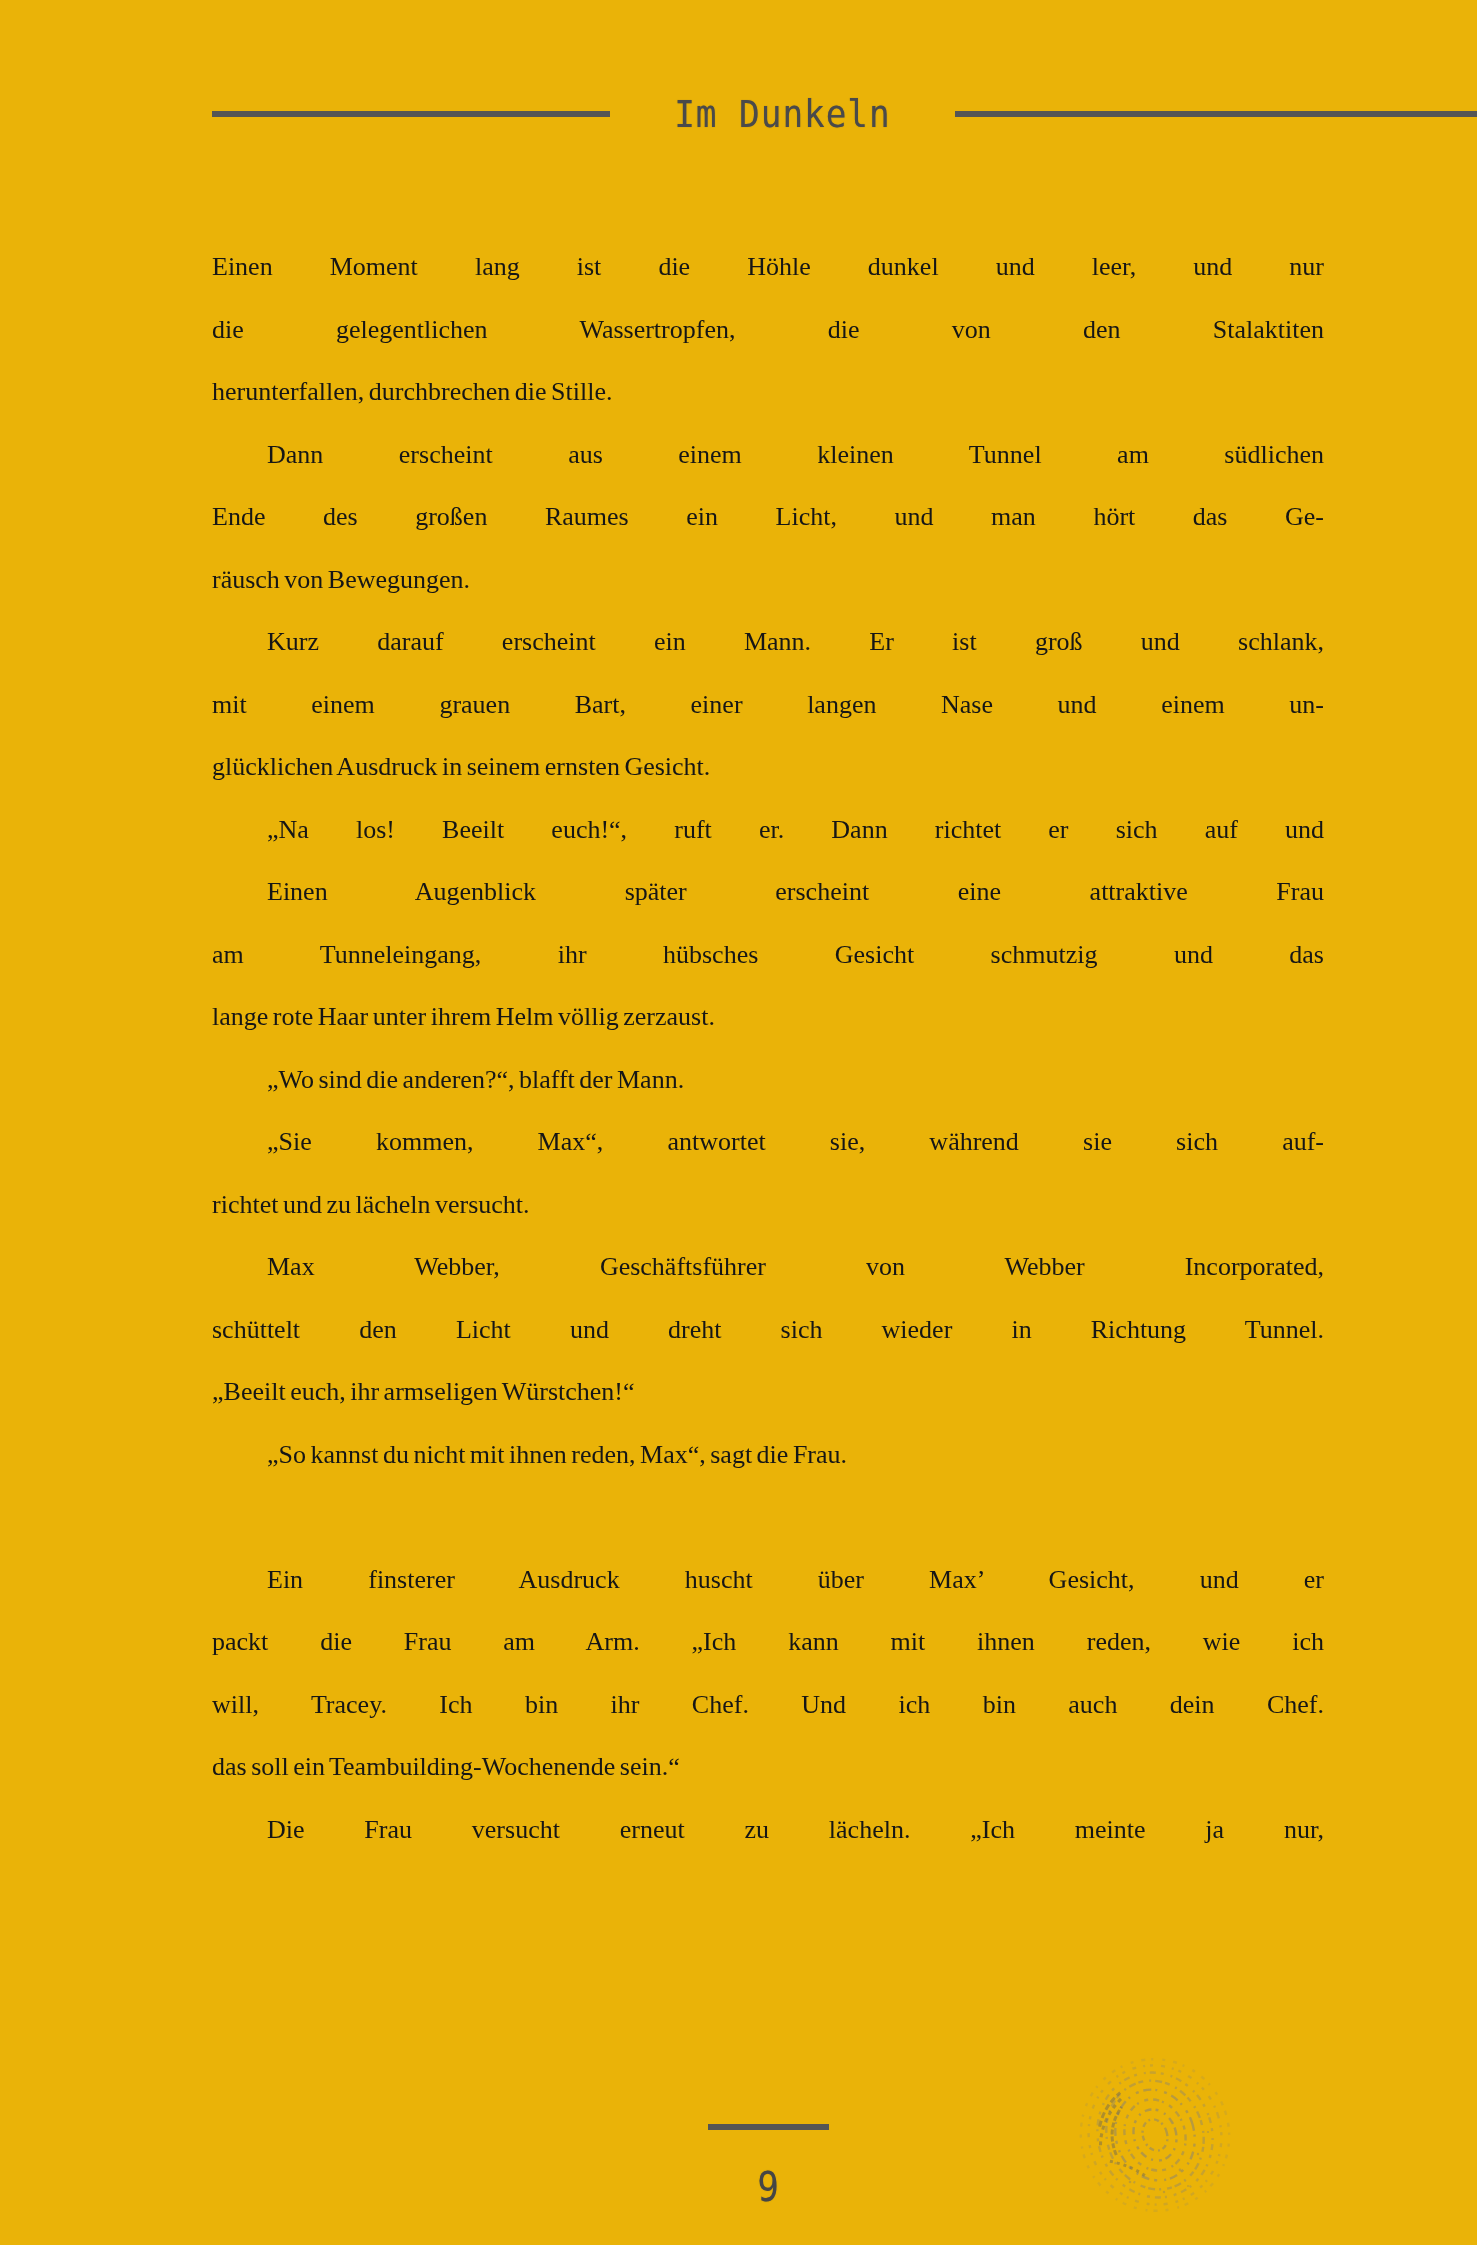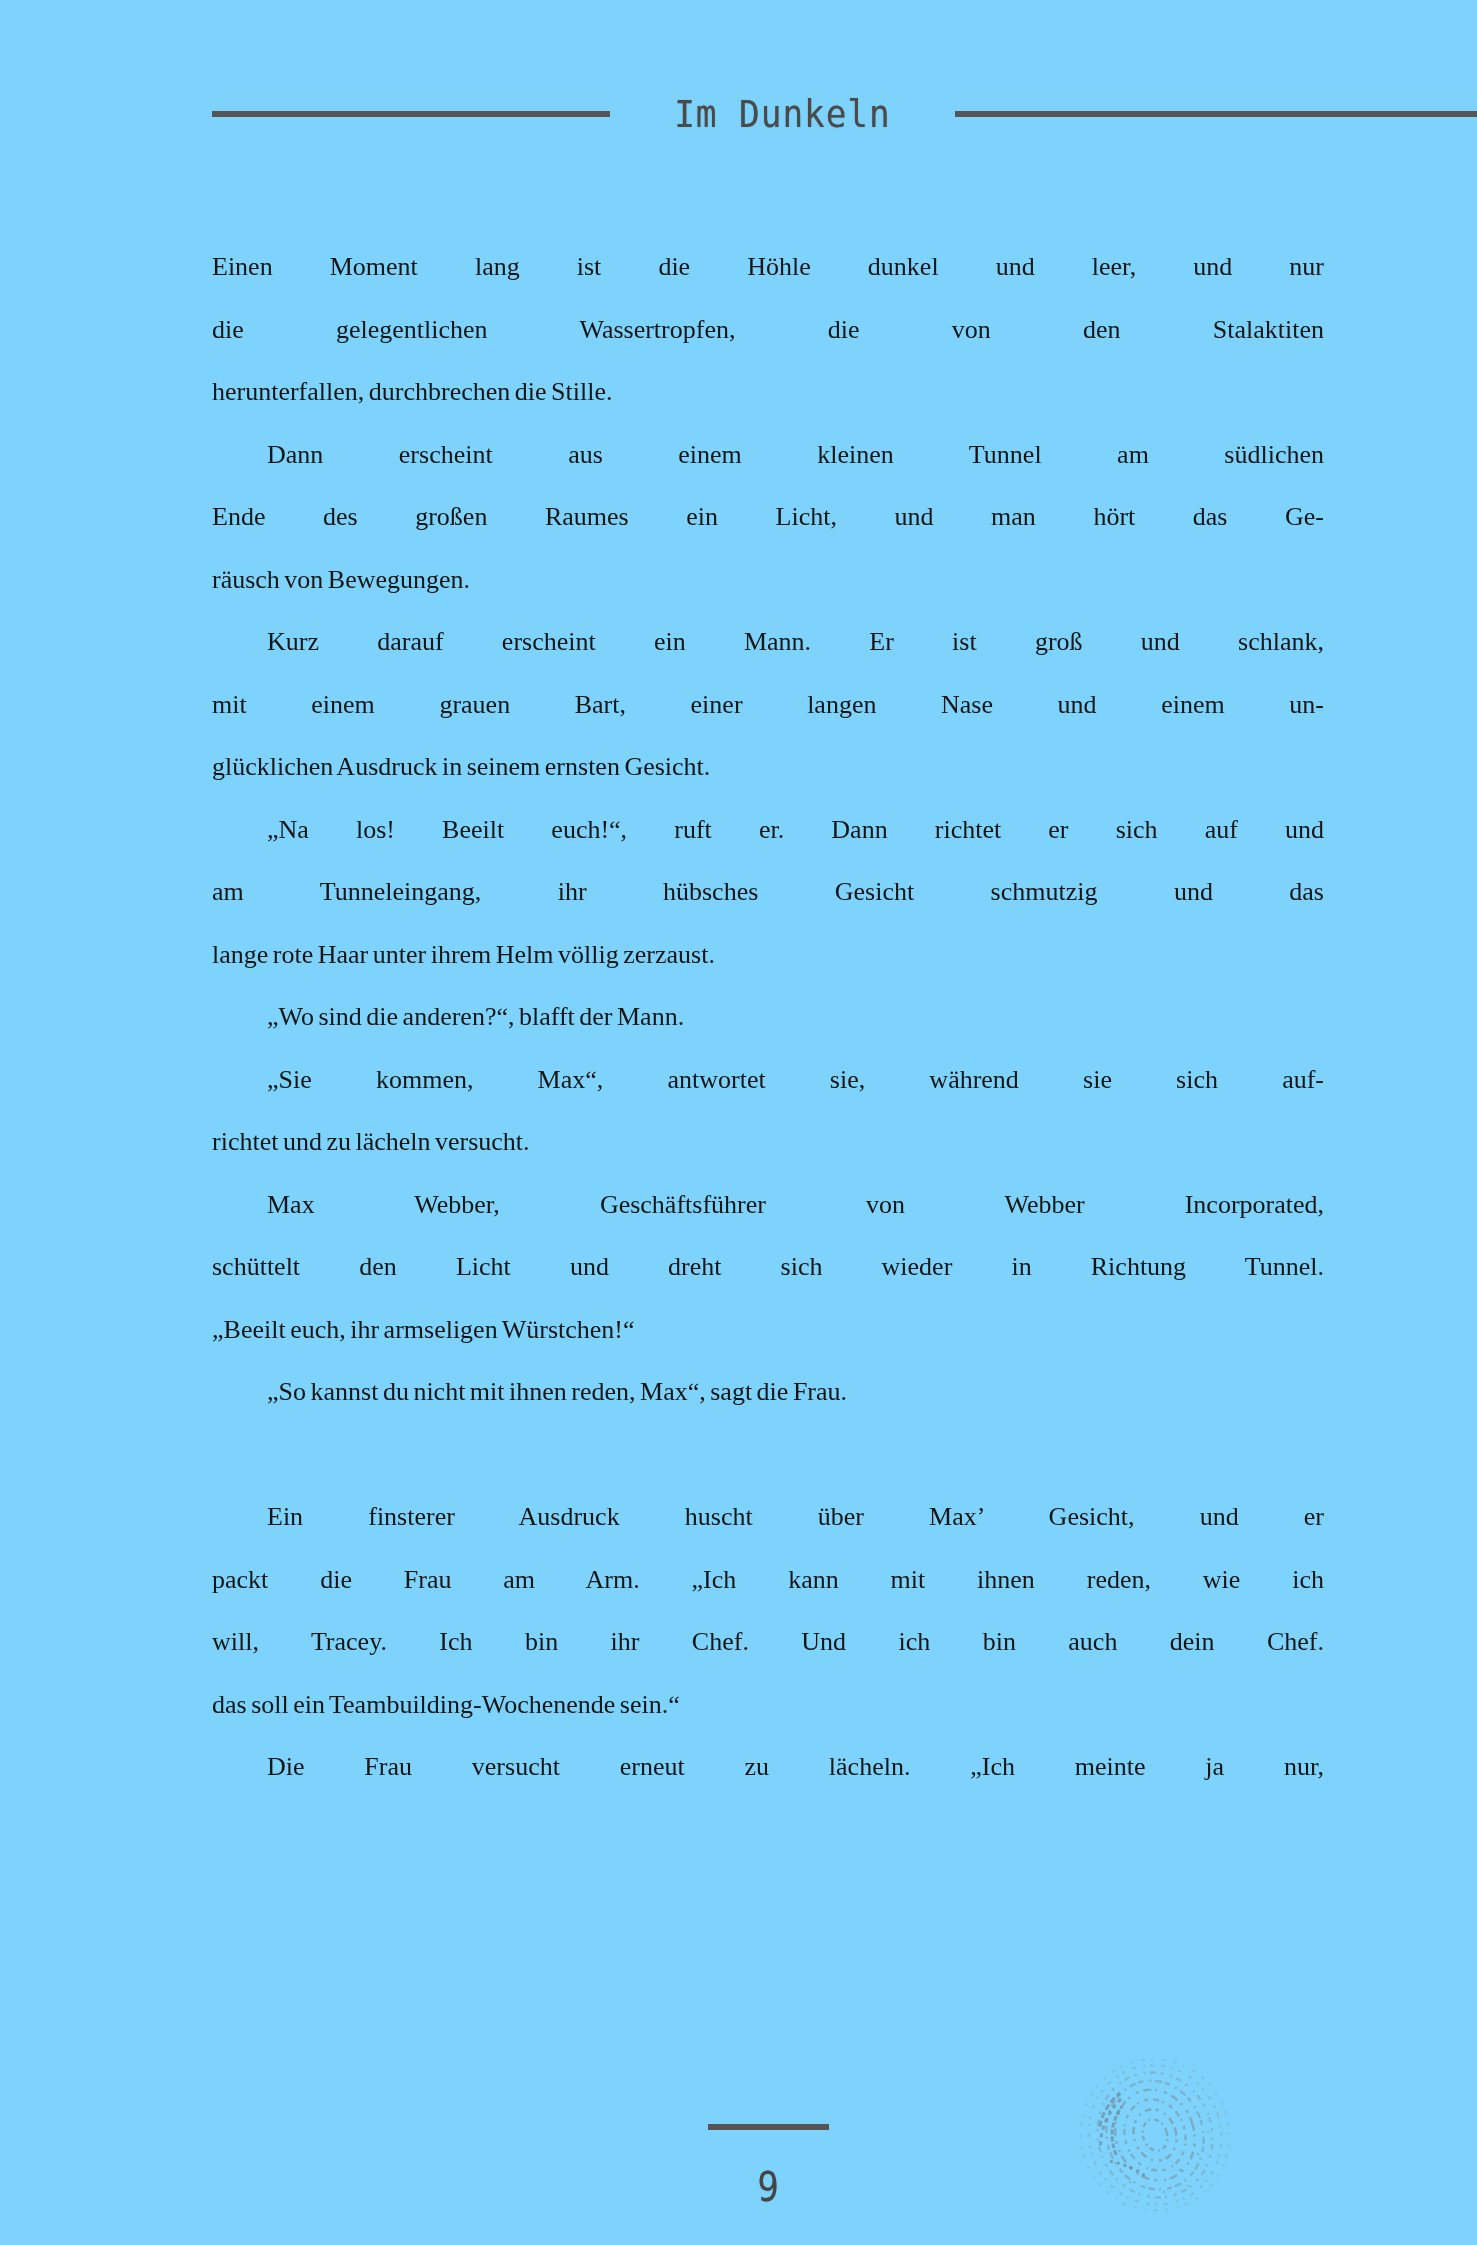--- a/index.html
+++ b/index.html
@@ -1,19 +1,19 @@
 <!DOCTYPE html>
 <html><head>
 <meta charset="utf-8">
 <style>
   html,body{margin:0;padding:0;background:#ffffff;}
   .page{
     position:relative;
     width:1477px;height:2245px;
-    background:#7dd3fc;
+    background:#eab308;
     overflow:hidden;
     font-family:"Liberation Serif", serif;
   }
 
   
   .header{
     position:absolute;
     left:212px;right:0;top:96px;height:36px;
     display:flex;align-items:center;
   }
@@ -101,20 +101,21 @@
       <div class="line just">Einen Moment lang ist die Höhle dunkel und leer, und nur</div>
       <div class="line just">die gelegentlichen Wassertropfen, die von den Stalaktiten</div>
       <div class="line">herunterfallen, durchbrechen die Stille.</div>
       <div class="line just indent">Dann erscheint aus einem kleinen Tunnel am südlichen</div>
       <div class="line just">Ende des großen Raumes ein Licht, und man hört das Ge-</div>
       <div class="line">räusch von Bewegungen.</div>
       <div class="line just indent">Kurz darauf erscheint ein Mann. Er ist groß und schlank,</div>
       <div class="line just">mit einem grauen Bart, einer langen Nase und einem un-</div>
       <div class="line">glücklichen Ausdruck in seinem ernsten Gesicht.</div>
       <div class="line just indent">„Na los! Beeilt euch!“, ruft er. Dann richtet er sich auf und</div>
+      <div class="line just indent">Einen Augenblick später erscheint eine attraktive Frau</div>
       <div class="line just">am Tunneleingang, ihr hübsches Gesicht schmutzig und das</div>
       <div class="line">lange rote Haar unter ihrem Helm völlig zerzaust.</div>
       <div class="line indent">„Wo sind die anderen?“, blafft der Mann.</div>
       <div class="line just indent">„Sie kommen, Max“, antwortet sie, während sie sich auf-</div>
       <div class="line">richtet und zu lächeln versucht.</div>
       <div class="line just indent">Max Webber, Geschäftsführer von Webber Incorporated,</div>
       <div class="line just">schüttelt den Licht und dreht sich wieder in Richtung Tunnel.</div>
       <div class="line">„Beeilt euch, ihr armseligen Würstchen!“</div>
       <div class="line indent">„So kannst du nicht mit ihnen reden, Max“, sagt die Frau.</div>
       <div class="line just indent brk">Ein finsterer Ausdruck huscht über Max’ Gesicht, und er</div>

